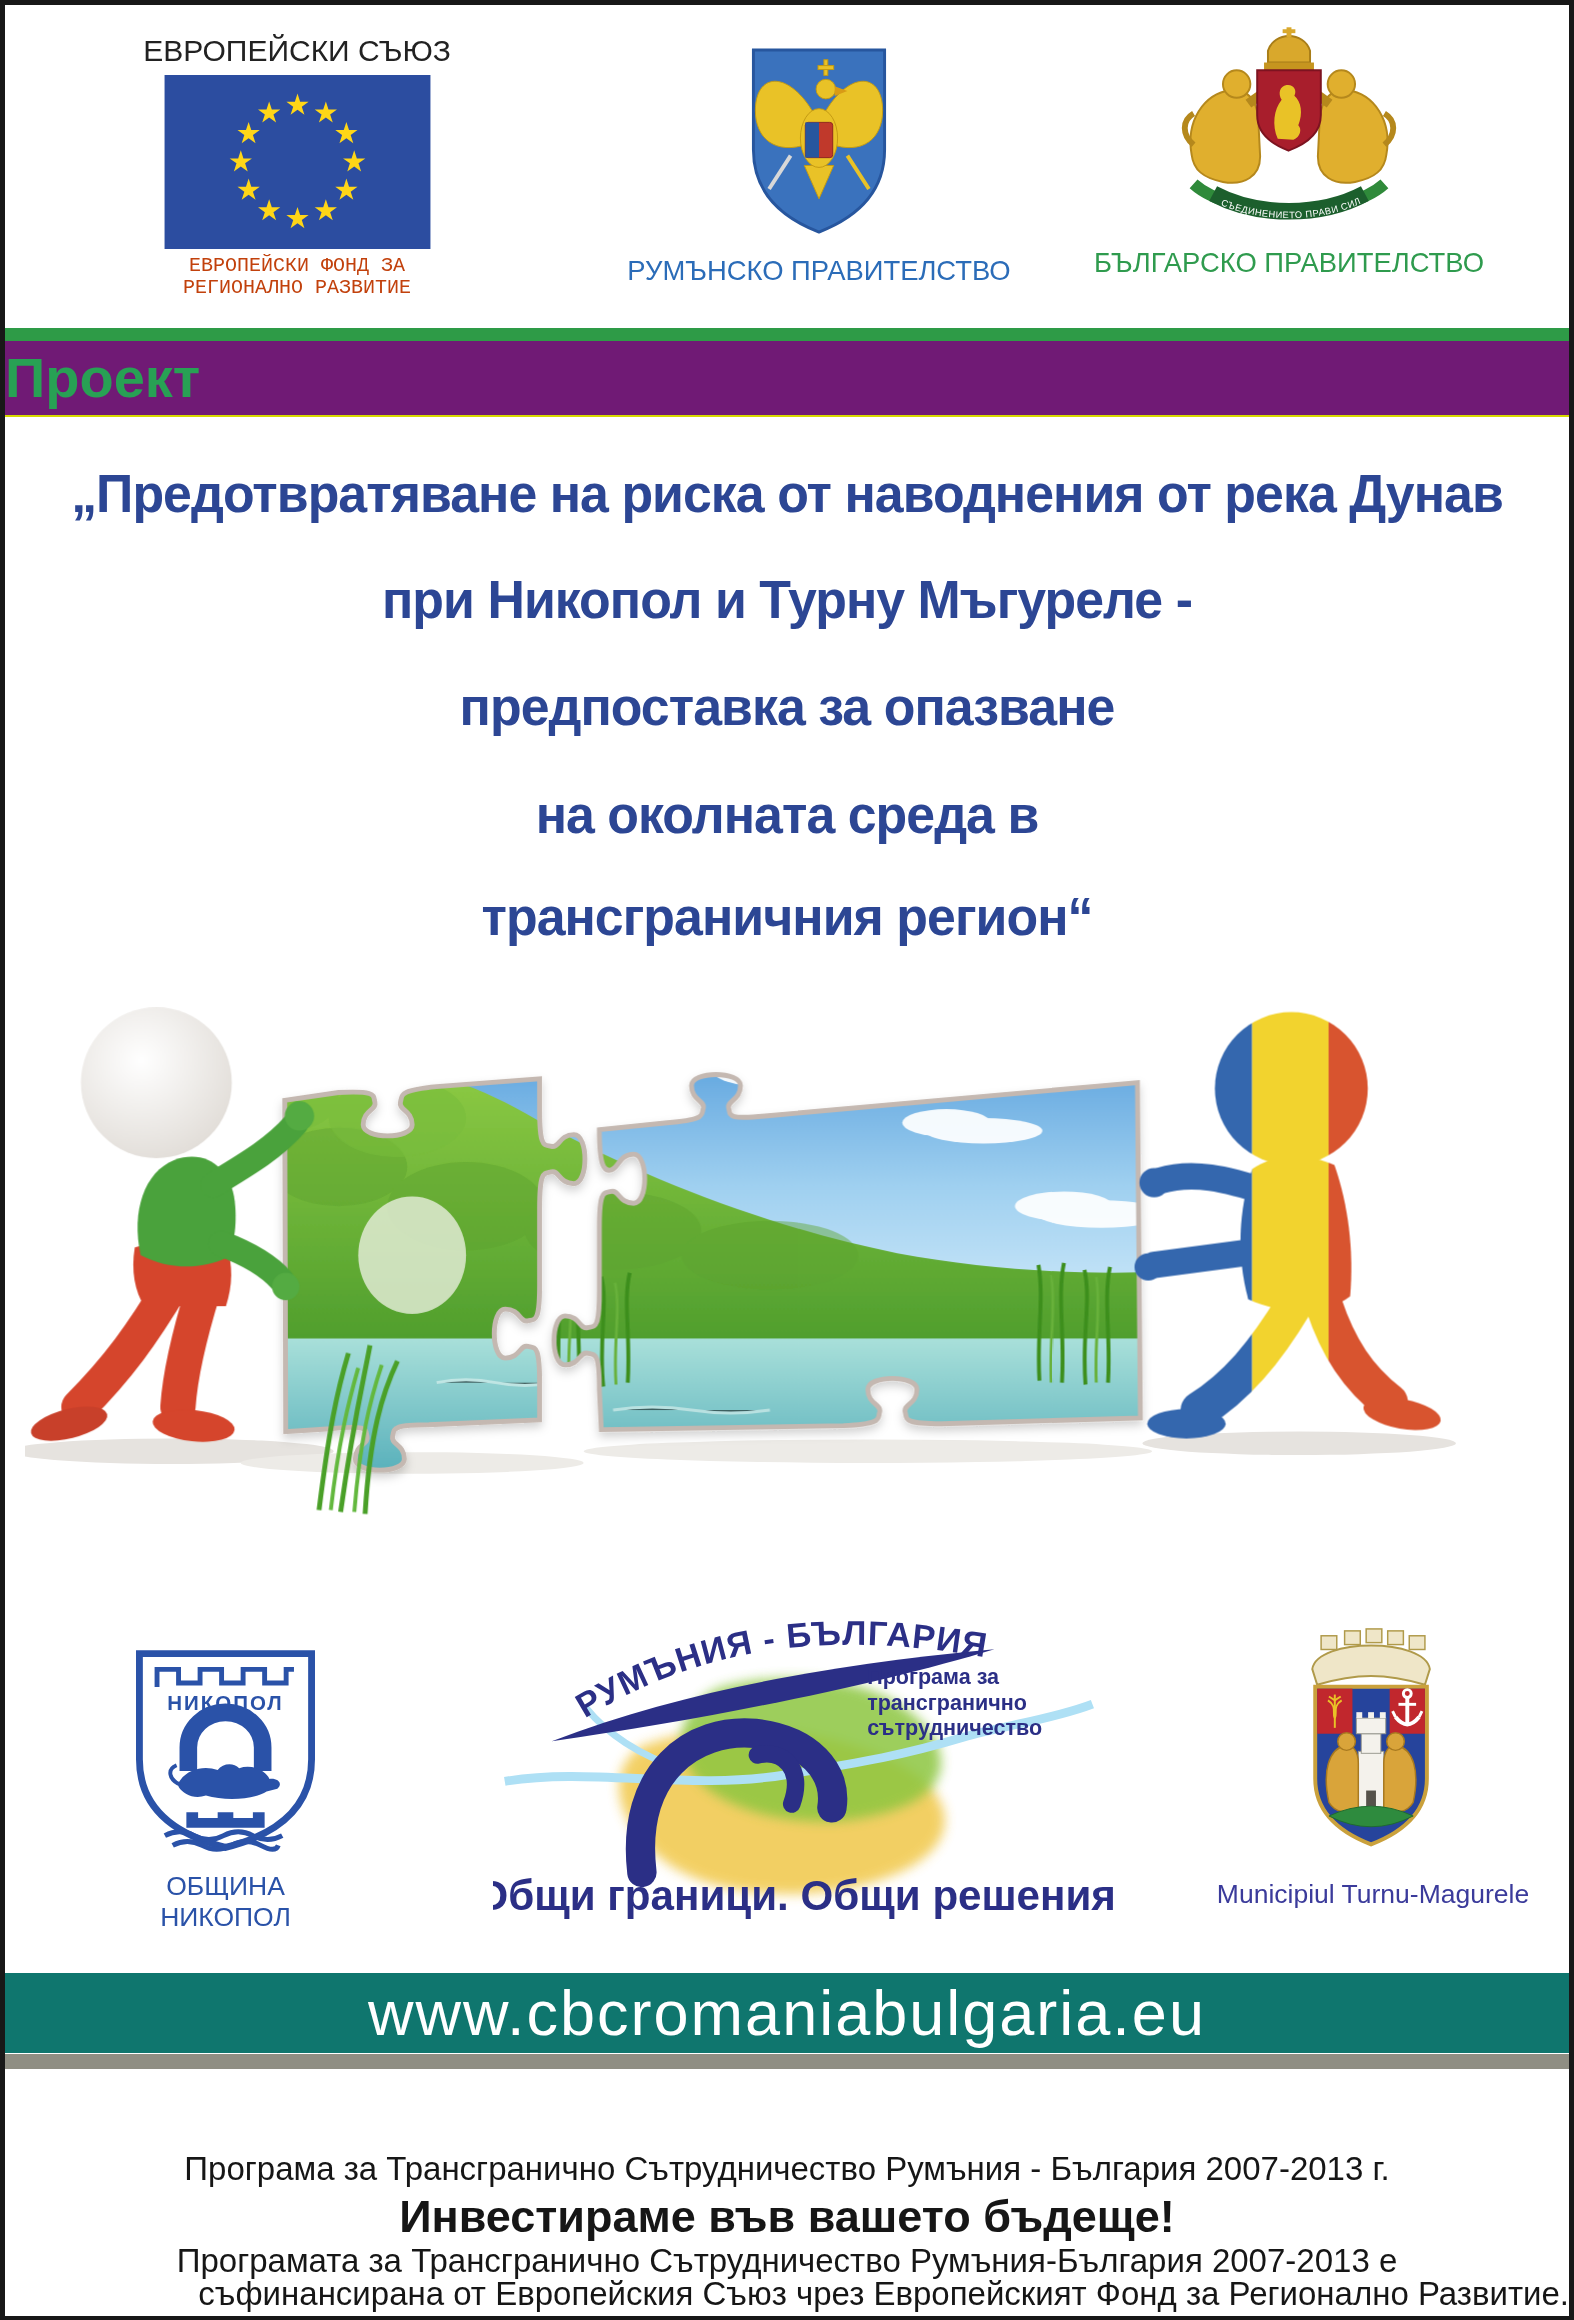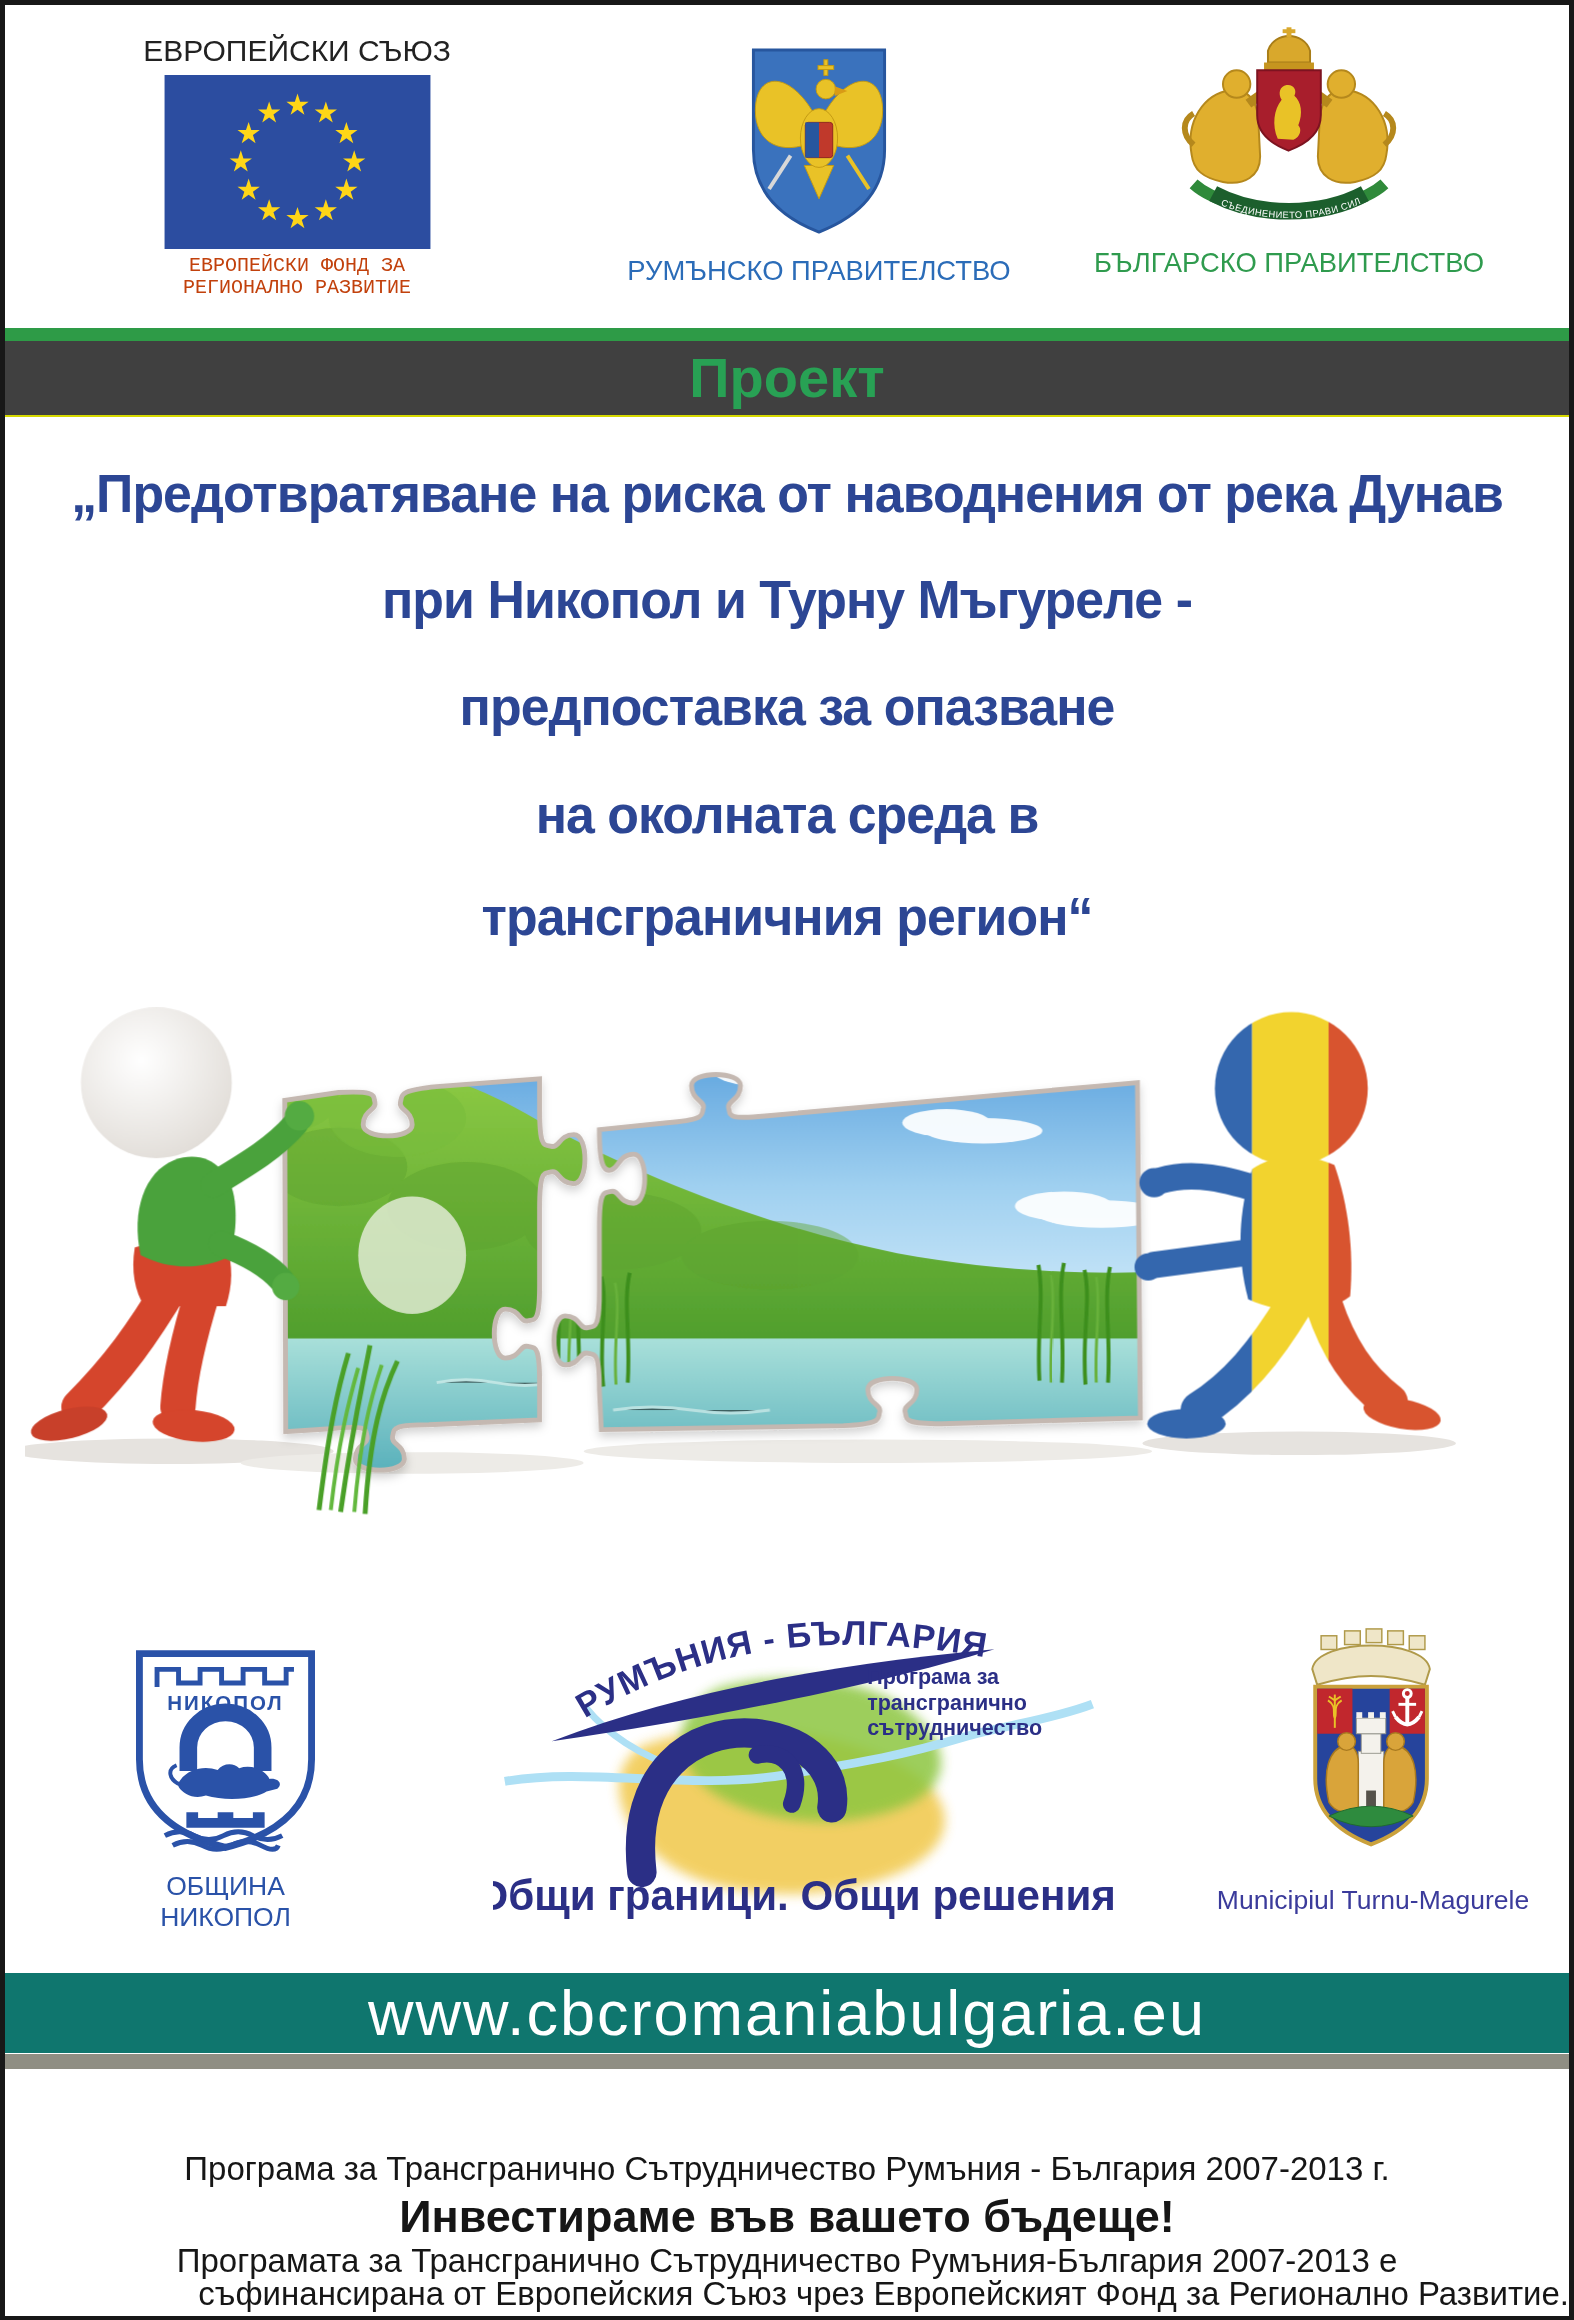--- a/index.html
+++ b/index.html
@@ -12,36 +12,36 @@
   .eu-block{left:90px;top:29px;width:404px;}
   .eu-top{font-size:30px;color:#222;letter-spacing:0;}
   .eu-flag{margin:6.9px auto 5.9px auto;display:block;}
   .eu-bottom{font-size:20px;color:#c2410c;line-height:1.12;font-family:Liberation Mono, monospace;}
   .ro-block{left:616px;top:35px;width:396px;}
   .ro-label{margin-top:9.8px;font-size:27.4px;color:#2b6cb8;}
   .bg-block{left:1080px;top:21.6px;width:408px;}
   .bg-label{margin-top:5.9px;font-size:27.4px;color:#2f9b4e;}
   
   .stripe-green{left:0;top:323px;width:100%;height:12.7px;background:#2e9b47;}
-  .banner-yellow{left:0;top:336px;width:100%;height:74px;background:#404040;
-                 border-bottom:2.9px solid #d6d800;text-align:center;}
+  .banner-yellow{left:0;top:336px;width:100%;height:74px;background:#701a75;
+                 border-bottom:2.9px solid #d6d800;text-align:left;}
   .banner-yellow .label{font-size:56px;font-weight:700;color:#28a154;line-height:74px;}
   
   .title-line{position:absolute;left:0;width:100%;text-align:center;white-space:nowrap;
               font-weight:700;font-size:54px;letter-spacing:-1px;color:#2c4694;
               transform:scaleX(.96);}
   .t0{top:457px;} .t1{top:563px;} .t2{top:670px;} .t3{top:778px;} .t4{top:880px;}
   
   .illustration{left:19.6px;top:956px;width:1529px;height:652px;}
   
   .nikopol-block{left:103px;top:1635px;width:235px;text-align:center;}
   .nikopol-label{margin-top:3.9px;font-size:26.5px;color:#2a52a8;}
   .programme-block{left:488px;top:1605px;width:621px;height:333px;}
   .turnu-block{left:1208px;top:1617px;width:320px;text-align:center;}
-  .turnu-label{margin-top:14px;font-size:26.5px;color:#3b3b9b;}
+  .turnu-label{margin-top:8px;font-size:26.5px;color:#3b3b9b;}
   
   .www-banner{left:0;top:1968px;width:100%;height:80px;background:#0f766e;text-align:center;}
   .www-banner .url{font-size:63px;color:#fff;line-height:80px;letter-spacing:2px;font-weight:400;}
   .gray-bar{left:0;top:2049px;width:100%;height:14.7px;background:#8f8e83;}
   
   .f-line{position:absolute;left:0;width:100%;text-align:center;color:#161616;white-space:nowrap;}
   .f-disclaimer{top:2109px;font-size:25.5px;}
   .f-prog{top:2145px;font-size:33px;}
   .f-invest{top:2186px;font-size:45px;font-weight:700;}
   .f-cof1{top:2237px;font-size:33px;}

